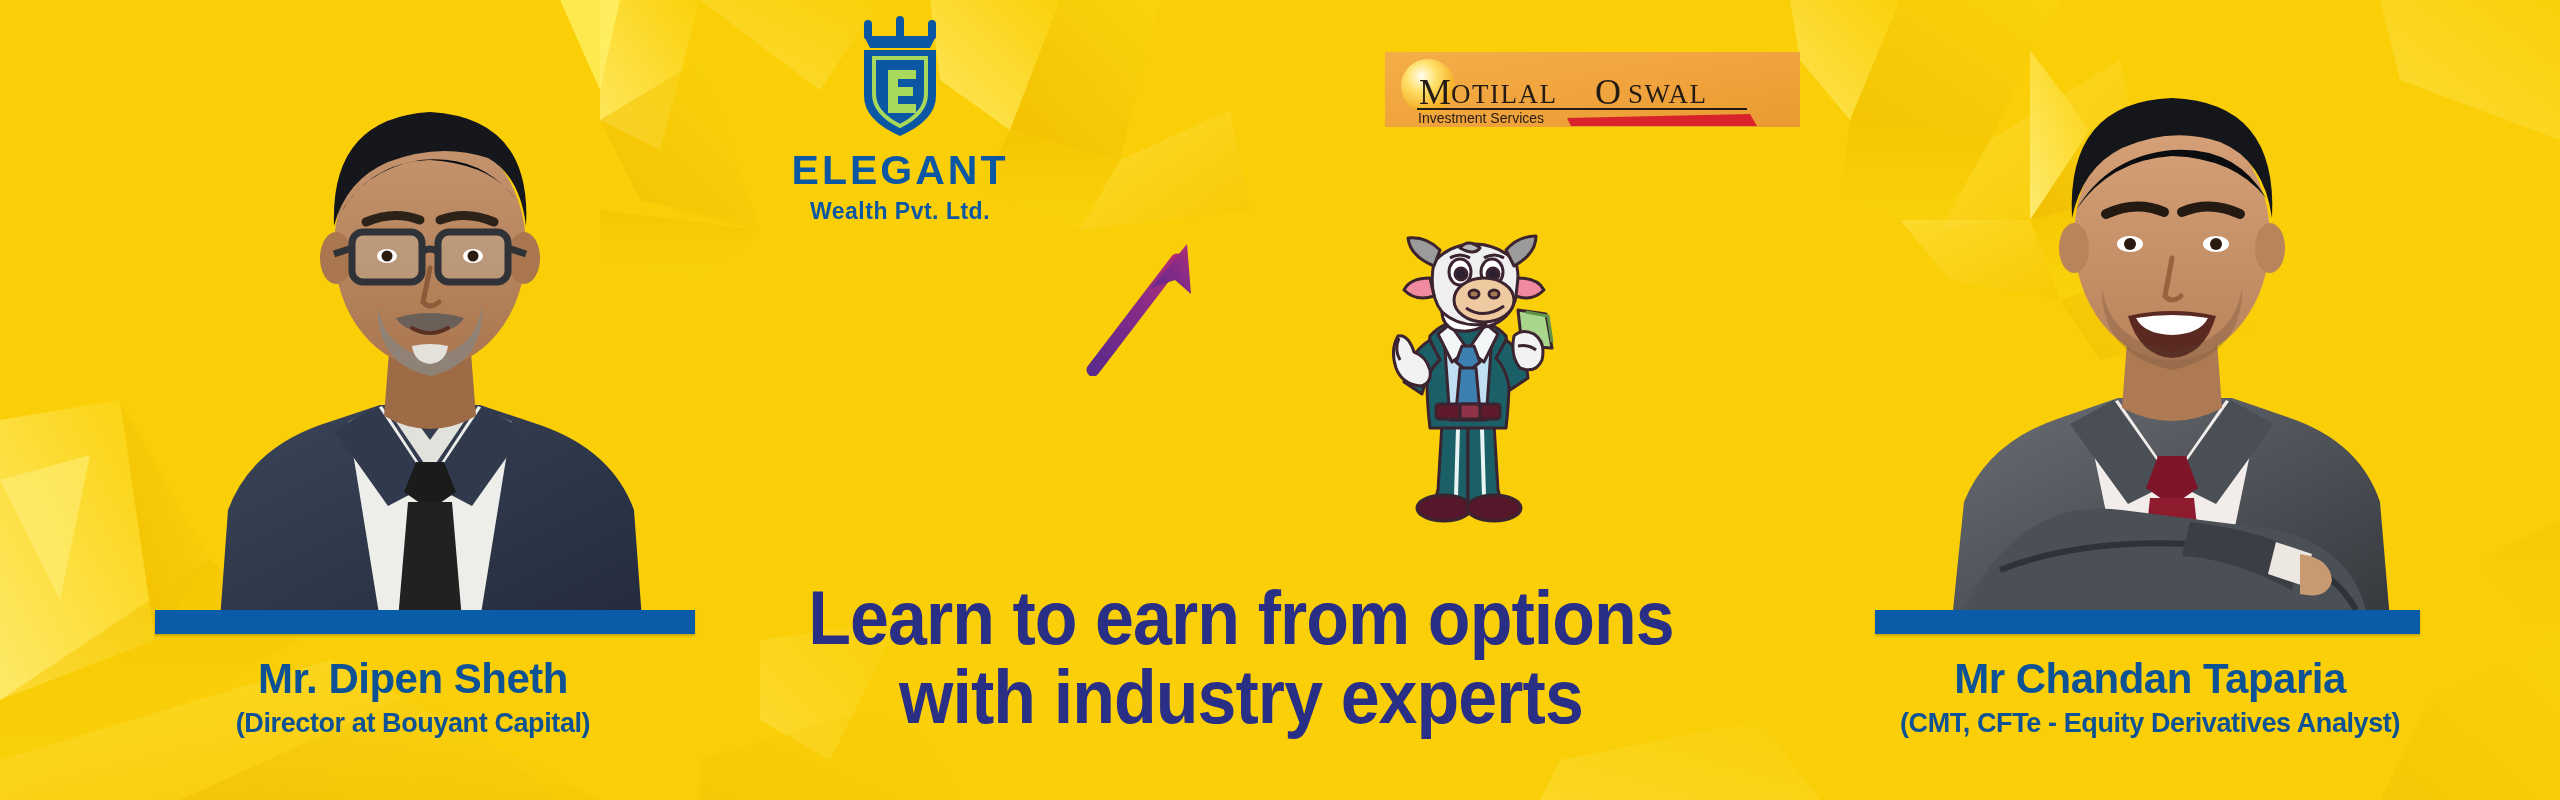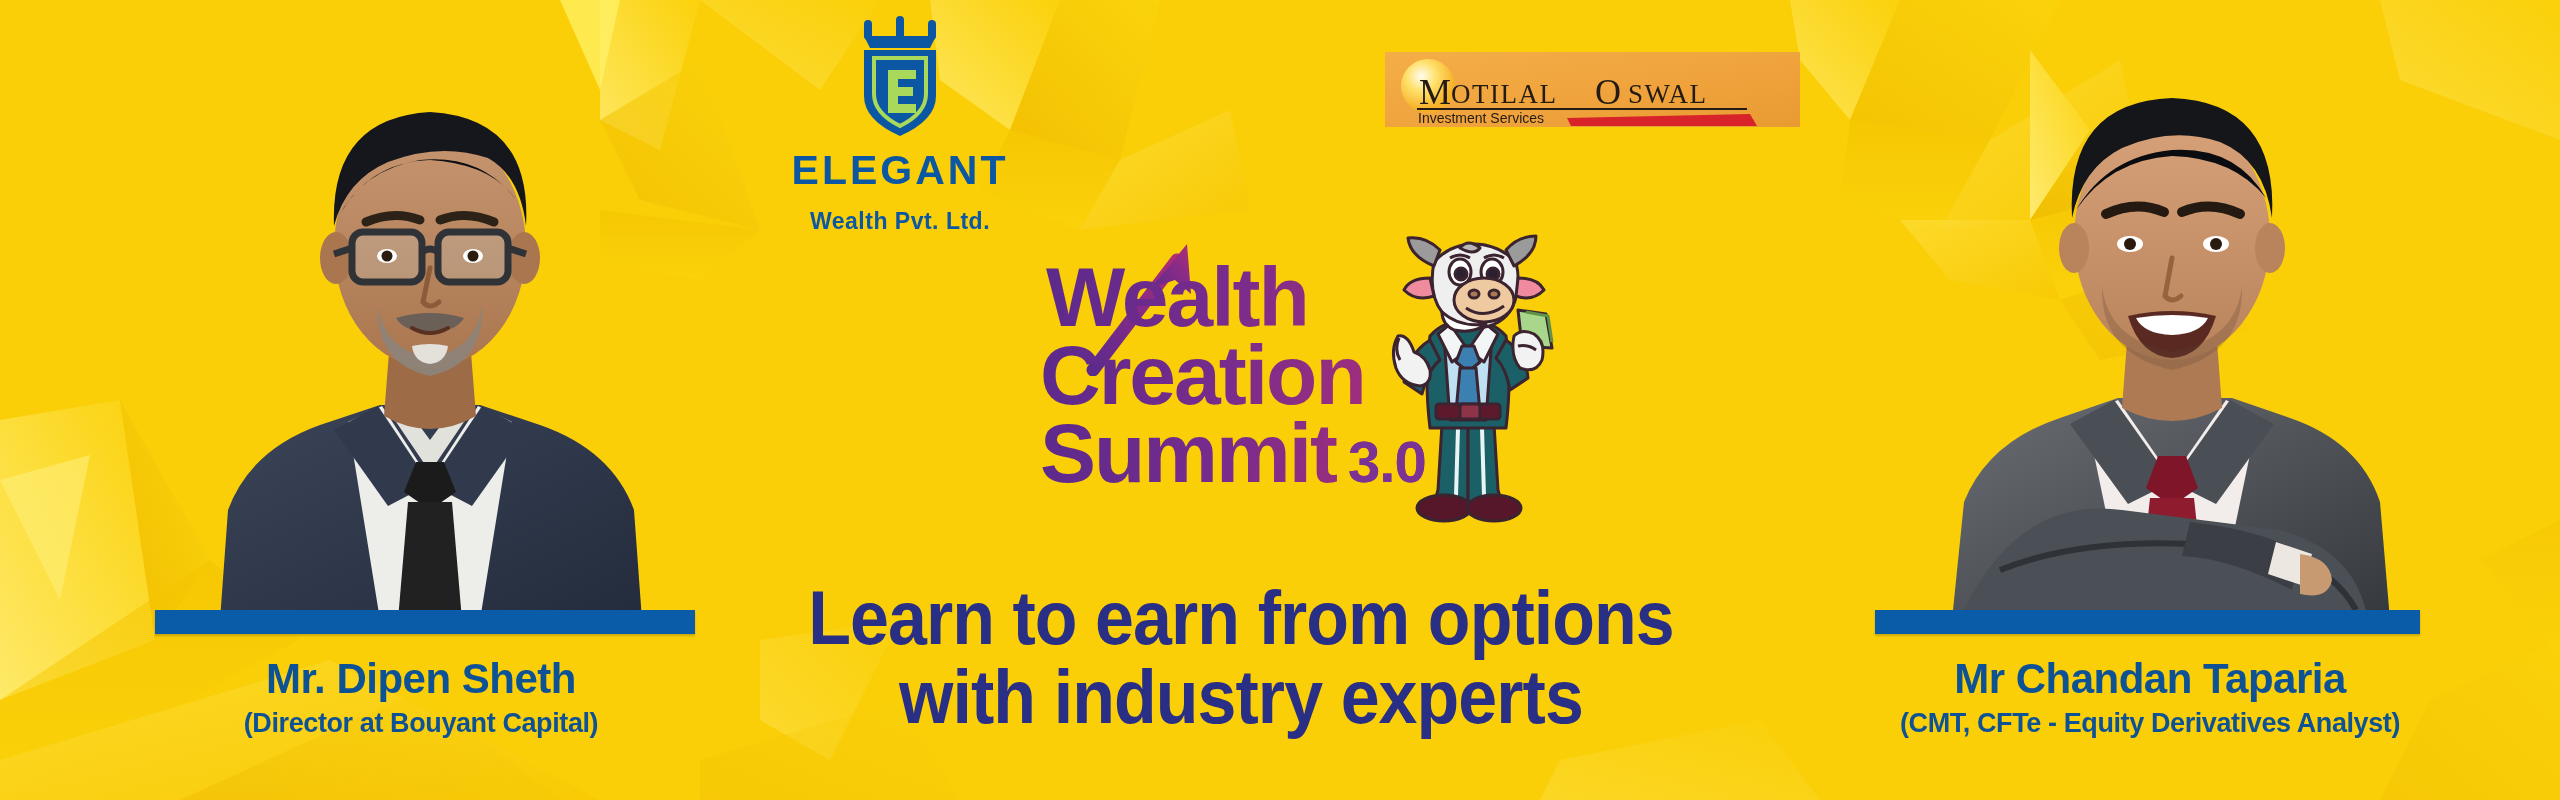--- a/index.html
+++ b/index.html
@@ -30,41 +30,41 @@
   .name-bar {
     position:absolute;
     height:24px;
     background:#0A5BA8;
     box-shadow:0 2px 2px rgba(0,0,0,.18);
   }
   #bar-left  { left:155px;  top:610px; width:540px; }
   #bar-right { left:1875px; top:610px; width:545px; }
 
   .speaker-block { position:absolute; text-align:center; color:#0C4E8A; }
-  #speaker-left  { left:16px;   top:655px; width:810px; }
+  #speaker-left  { left:8px;   top:655px; width:810px; }
   #speaker-right { left:1740px; top:655px; width:820px; }
 
   .speaker-name {
     font-size:42px; font-weight:bold; letter-spacing:-.5px;
     line-height:1.15; color:#0E5296;
   }
   .speaker-role {
     font-size:27px; font-weight:bold; letter-spacing:-.4px;
     line-height:1.2; color:#0E5296; margin-top:4px;
   }
 
   
   #elegant-logo { position:absolute; left:780px; top:14px; width:240px; height:220px; text-align:center; }
   #elegant-logo .el-name {
     font-size:41px; font-weight:bold; color:#0B57A4;
     letter-spacing:3px; line-height:1; margin-top:4px;
   }
   #elegant-logo .el-sub {
     font-size:23px; font-weight:bold; color:#0B57A4;
-    letter-spacing:.5px; margin-top:17px;
+    letter-spacing:.5px; margin-top:7px;
   }
 
   
   #mo-logo {
     position:absolute; left:1385px; top:52px;
     width:415px; height:75px;
   }
 
   
   #title-block { position:absolute; left:1040px; top:258px; width:560px; }
@@ -346,27 +346,20 @@
       <linearGradient id="arrG" x1="0" y1="1" x2="1" y2="0">
         <stop offset="0%" stop-color="#5B2A8C"></stop>
         <stop offset="60%" stop-color="#8A2B87"></stop>
         <stop offset="100%" stop-color="#B02E70"></stop>
       </linearGradient>
     </defs>
     <path d="M10 134 L94 24" stroke="url(#arrG)" stroke-width="13" fill="none" stroke-linecap="round"></path>
     <path d="M104 8 L108 58 L92 44 L68 52 Z" fill="url(#arrG)"></path>
   </svg>
 
-  <div id="title-block">
-    <div class="title-line" id="title-line-1">Wealth</div>
-    <div class="title-line" id="title-line-2">Creation</div>
-    <div class="title-line" id="title-line-3">
-      <span>Summit</span><span id="title-version">3.0</span>
-    </div>
-  </div>
 
   <svg id="bull-mascot" viewBox="0 0 200 300">
     <g stroke="#3B2330" stroke-width="3" stroke-linejoin="round">
 
       <path d="M74 196 L70 262 L66 276 L100 276 L100 196 Z" fill="#1B6066"></path>
       <path d="M100 196 L100 276 L134 276 L130 262 L126 196 Z" fill="#1B6066"></path>
       <path d="M90 200 L88 268" stroke="#E9F4F4" stroke-width="4" fill="none"></path>
       <path d="M114 200 L116 268" stroke="#E9F4F4" stroke-width="4" fill="none"></path>
 
       <ellipse cx="76" cy="280" rx="27" ry="13" fill="#57172B"></ellipse>

